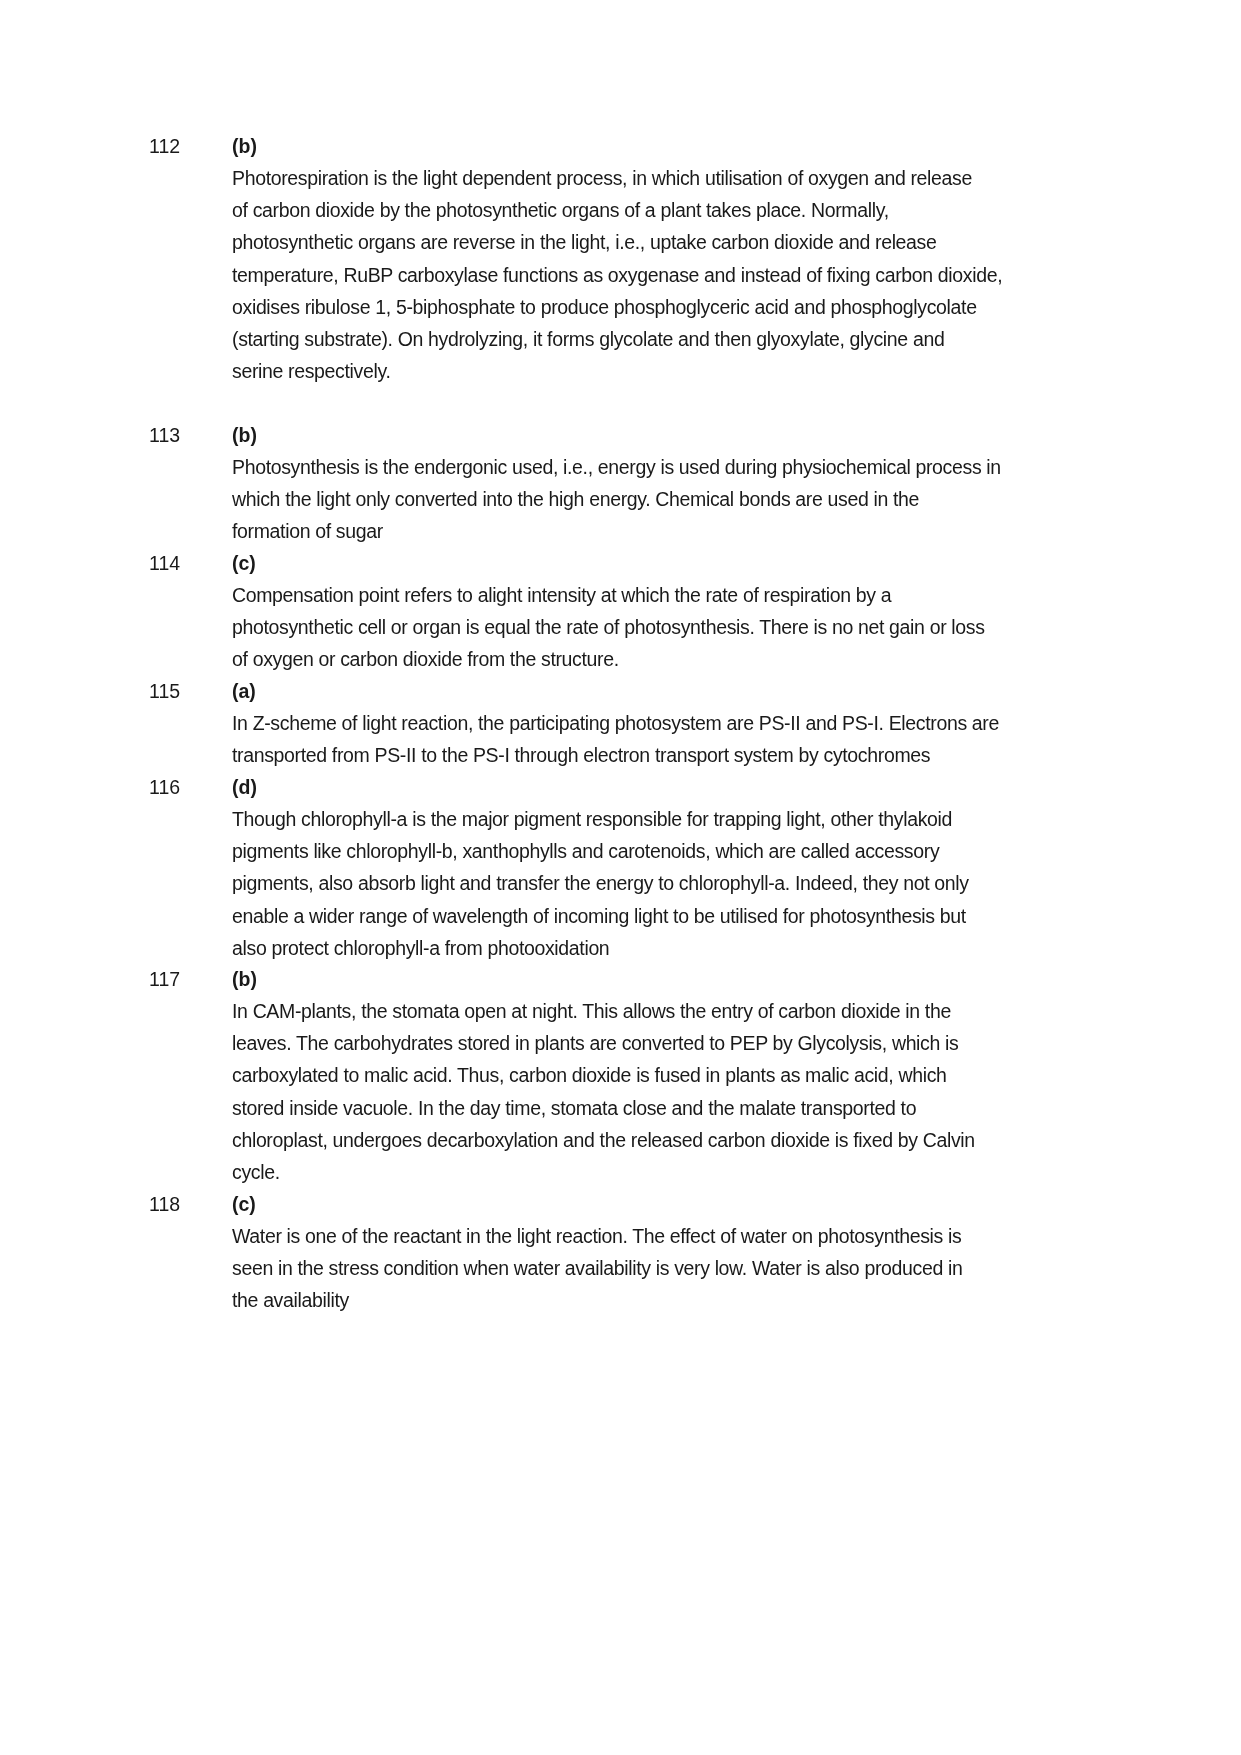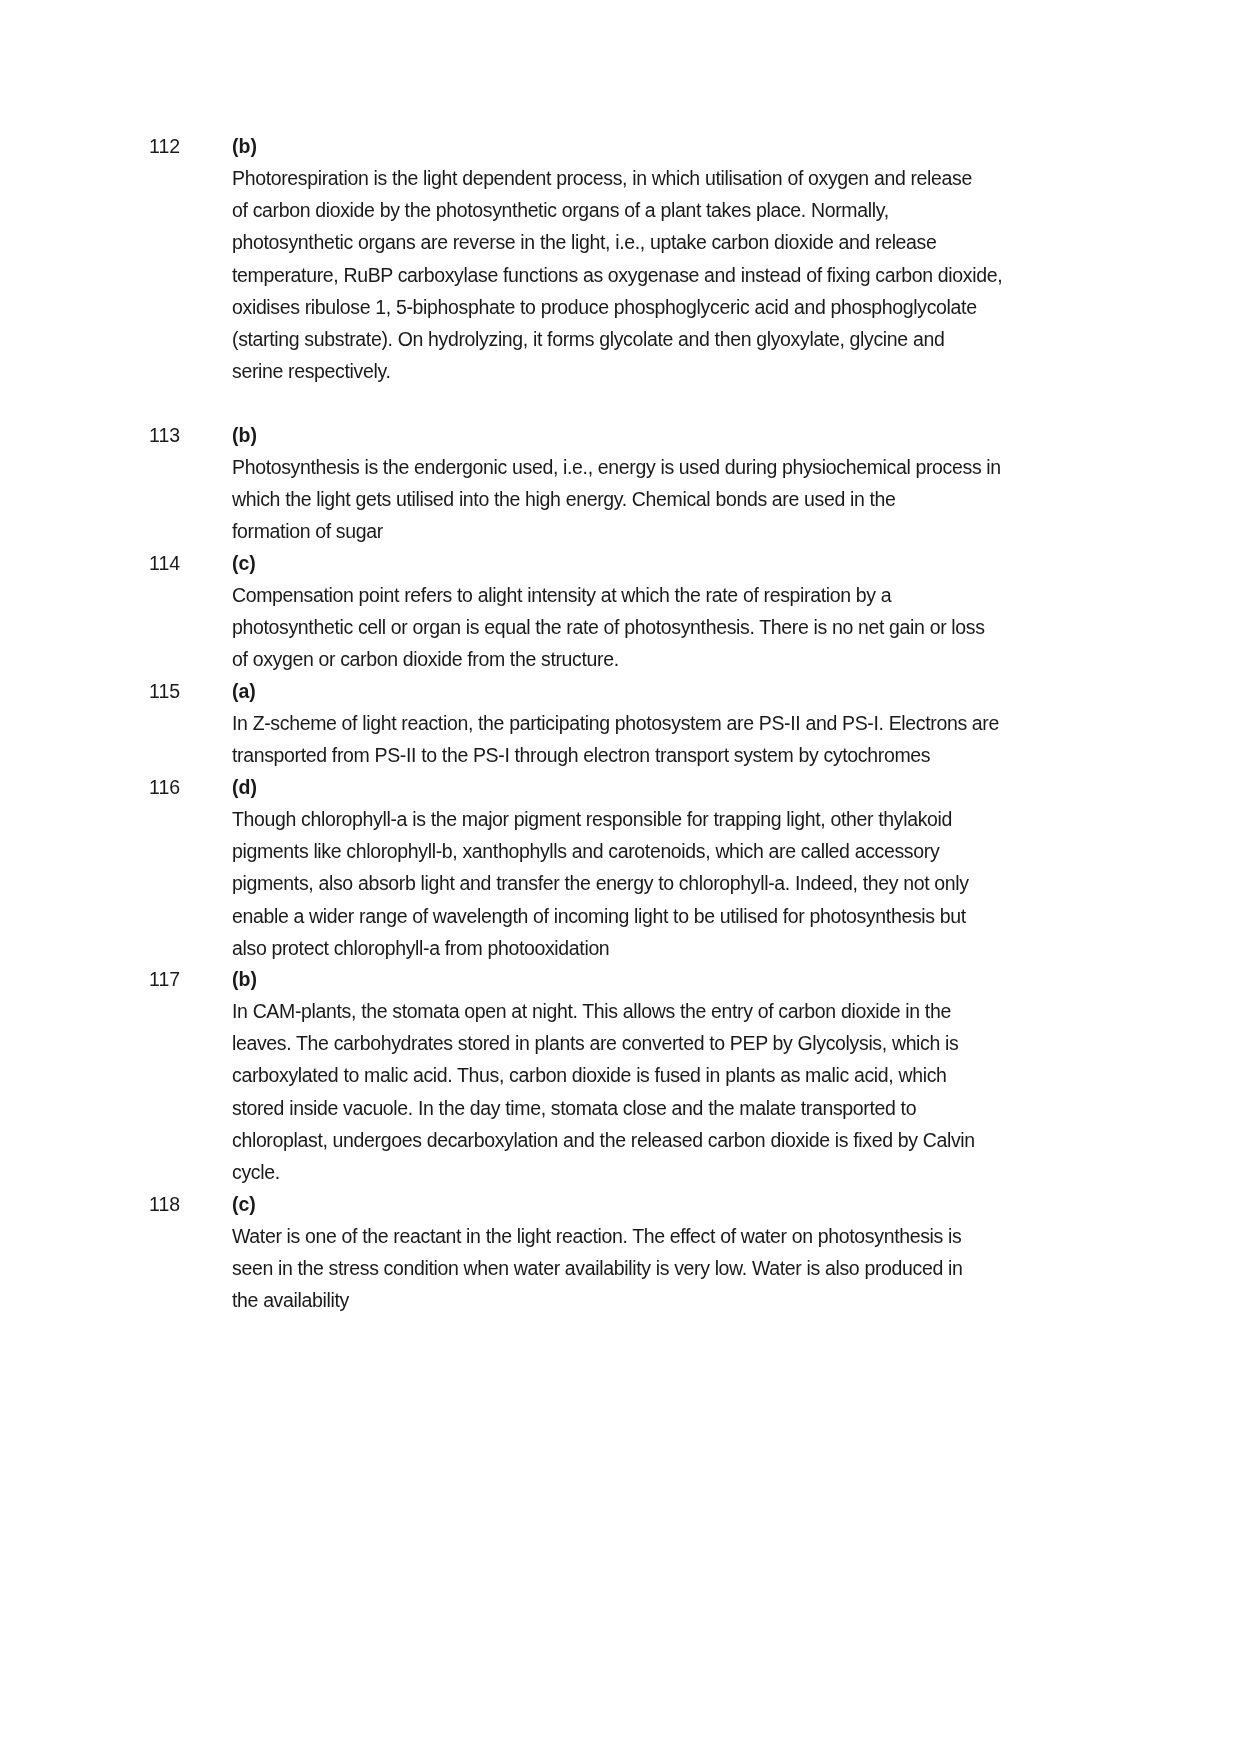--- a/index.html
+++ b/index.html
@@ -29,21 +29,21 @@
       <p>(starting substrate). On hydrolyzing, it forms glycolate and then glyoxylate, glycine and</p>
       <p>serine respectively.</p>
     </div>
   </div>
 
   <div class="entry" style="top:419px;">
     <span class="num" style="top:0;text-align:center;">113</span>
     <span class="ans" style="top:0;">(b)</span>
     <div class="text" style="top:32px;">
       <p>Photosynthesis is the endergonic used, i.e., energy is used during physiochemical process in</p>
-      <p>which the light gets utilised into the high energy. Chemical bonds are used in the</p>
+      <p>which the light only converted into the high energy. Chemical bonds are used in the</p>
       <p>formation of sugar</p>
     </div>
   </div>
 
   <div class="entry" style="top:547px;">
     <span class="num" style="top:0;">114</span>
     <span class="ans" style="top:0;">(c)</span>
     <div class="text" style="top:32px;">
       <p>Compensation point refers to alight intensity at which the rate of respiration by a</p>
       <p>photosynthetic cell or organ is equal the rate of photosynthesis. There is no net gain or loss</p>

